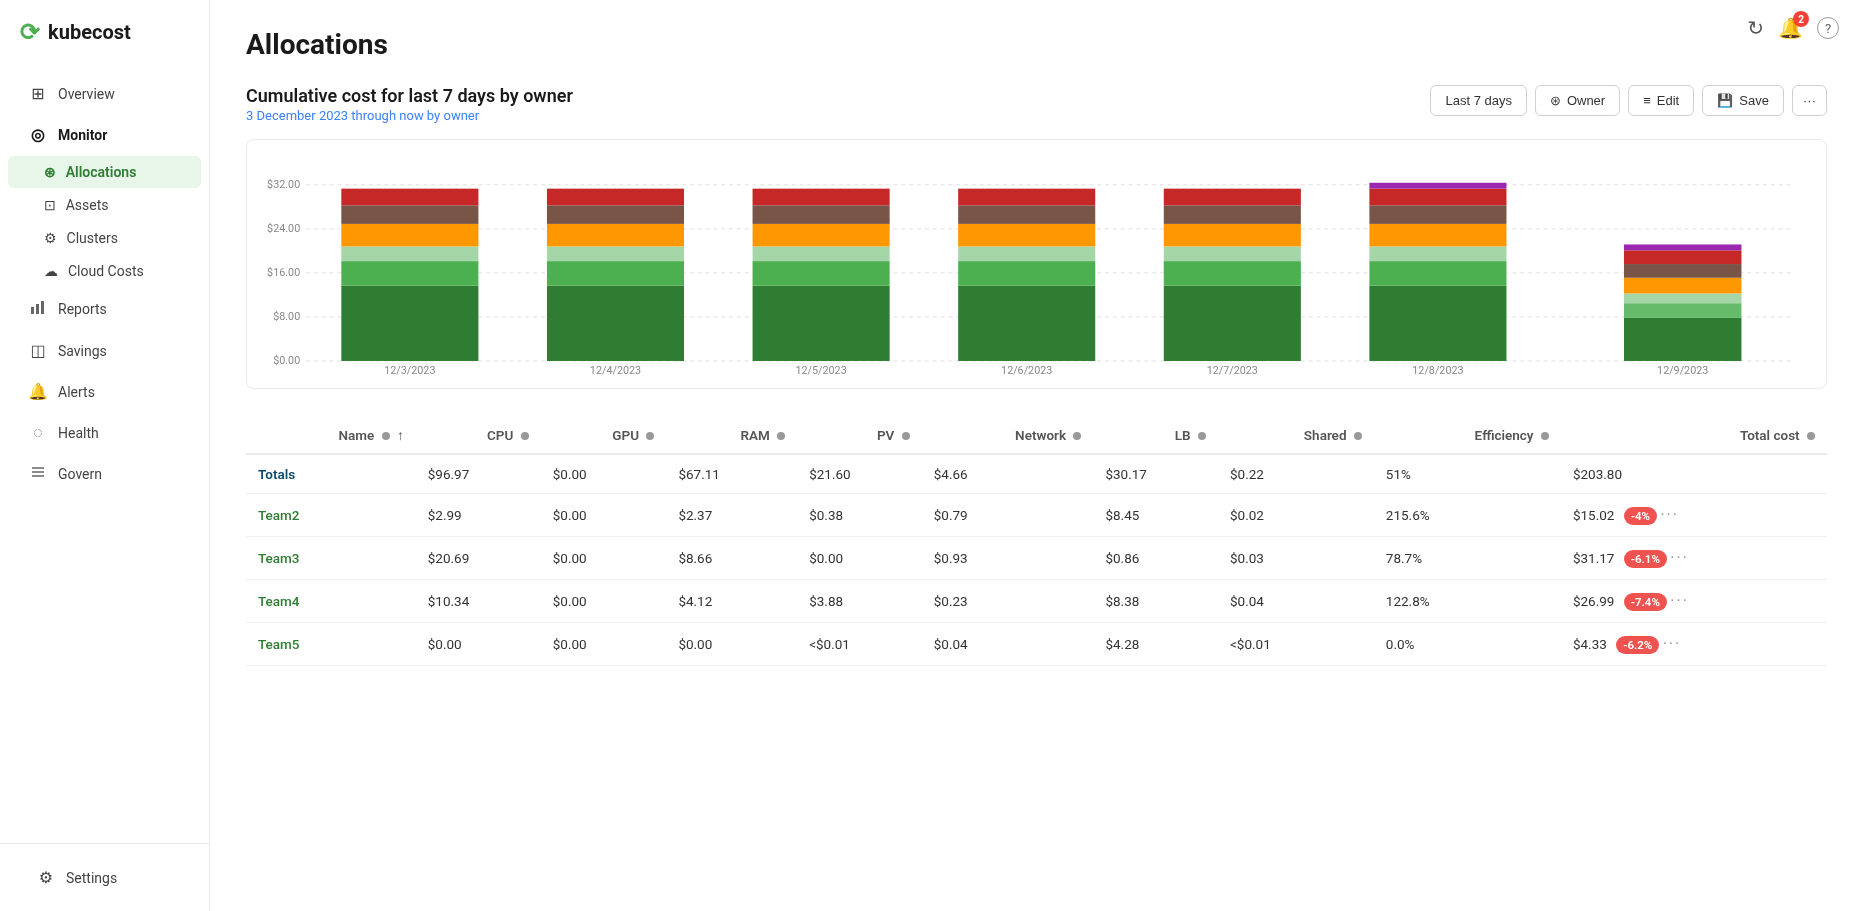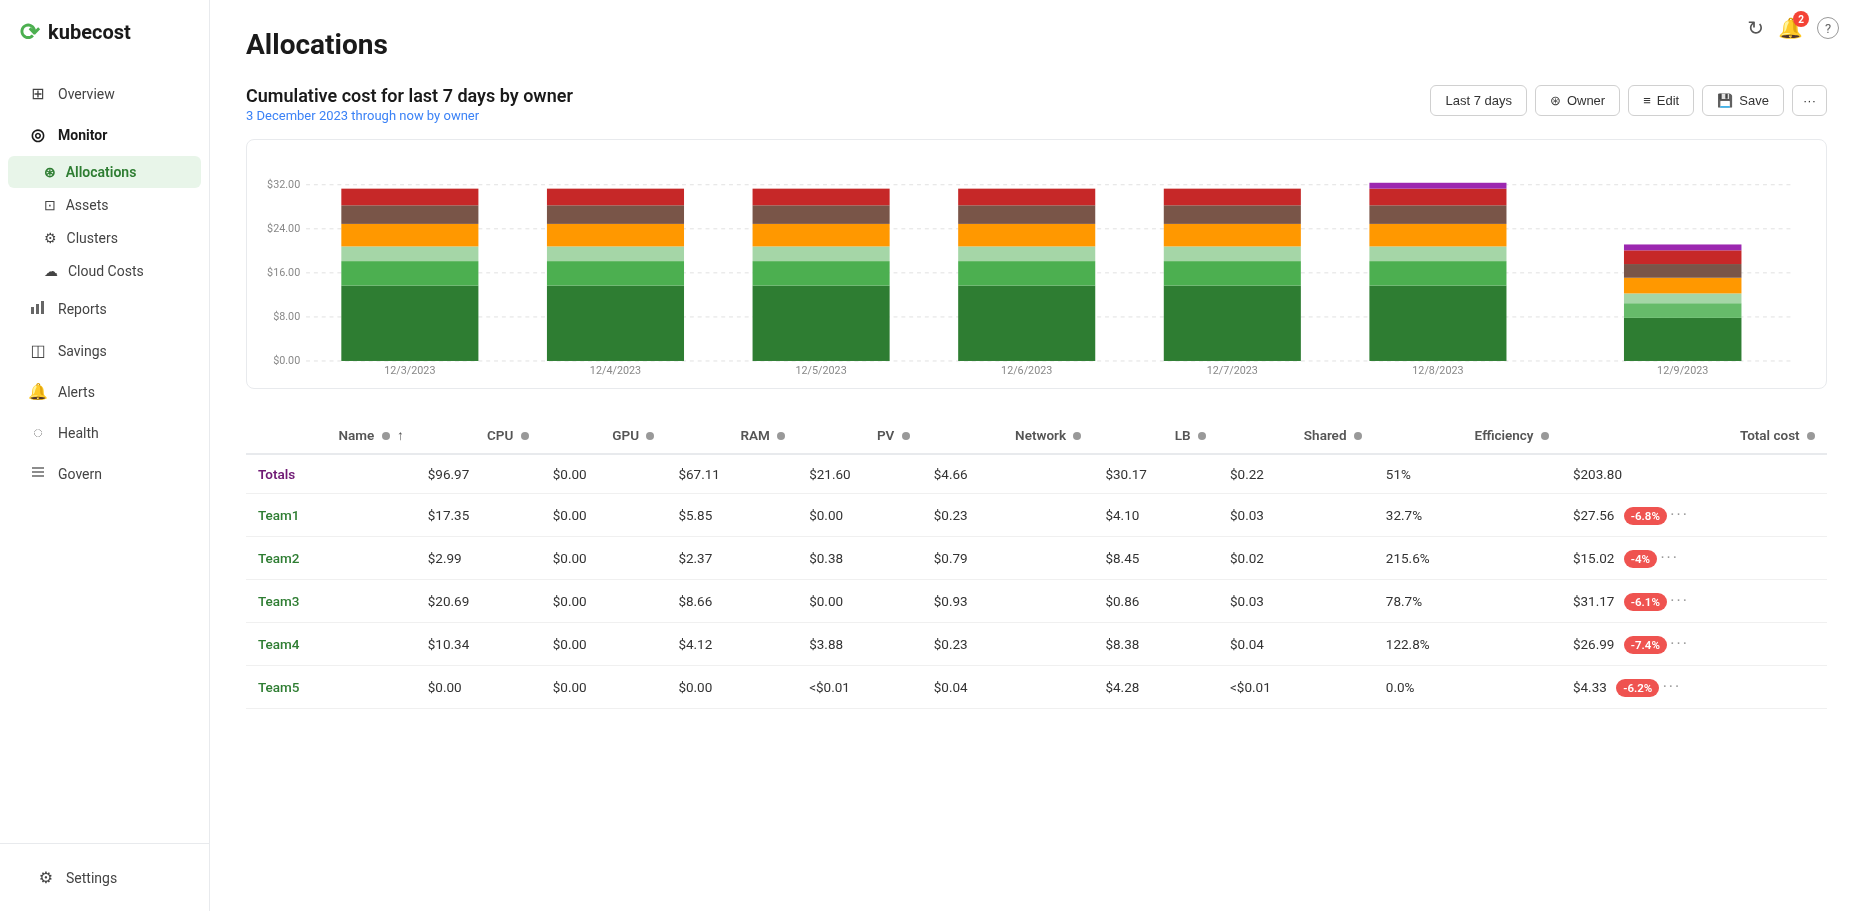--- a/index.html
+++ b/index.html
@@ -156,21 +156,21 @@
       color: #555;
     }
     tbody tr {
       border-bottom: 1px solid #f0f0f0;
     }
     tbody td {
       padding: 11px 12px;
       color: #333;
     }
     td.name-cell { color: #2e7d32; font-weight: 500; cursor: pointer; }
-    td.totals-name { color: #701a75; font-weight: 600; }
+    td.totals-name { color: #0c4a6e; font-weight: 600; }
     .badge {
       display: inline-block;
       padding: 2px 7px;
       border-radius: 12px;
       font-size: 11.5px;
       font-weight: 600;
       margin-left: 6px;
     }
     .badge-red { background: #ef5350; color: #fff; }
     .row-more {
@@ -449,36 +449,20 @@
           <td>$0.00</td>
           <td>$67.11</td>
           <td>$21.60</td>
           <td>$4.66</td>
           <td>$30.17</td>
           <td>$0.22</td>
           <td>51%</td>
           <td>$203.80</td>
         </tr>
 
-        <tr>
-          <td class="name-cell">Team1</td>
-          <td>$17.35</td>
-          <td>$0.00</td>
-          <td>$5.85</td>
-          <td>$0.00</td>
-          <td>$0.23</td>
-          <td>$4.10</td>
-          <td>$0.03</td>
-          <td>32.7%</td>
-          <td>
-            <span>$27.56</span>
-            <span class="badge badge-red">-6.8%</span>
-            <span class="row-more">···</span>
-          </td>
-        </tr>
 
         <tr>
           <td class="name-cell">Team2</td>
           <td>$2.99</td>
           <td>$0.00</td>
           <td>$2.37</td>
           <td>$0.38</td>
           <td>$0.79</td>
           <td>$8.45</td>
           <td>$0.02</td>

